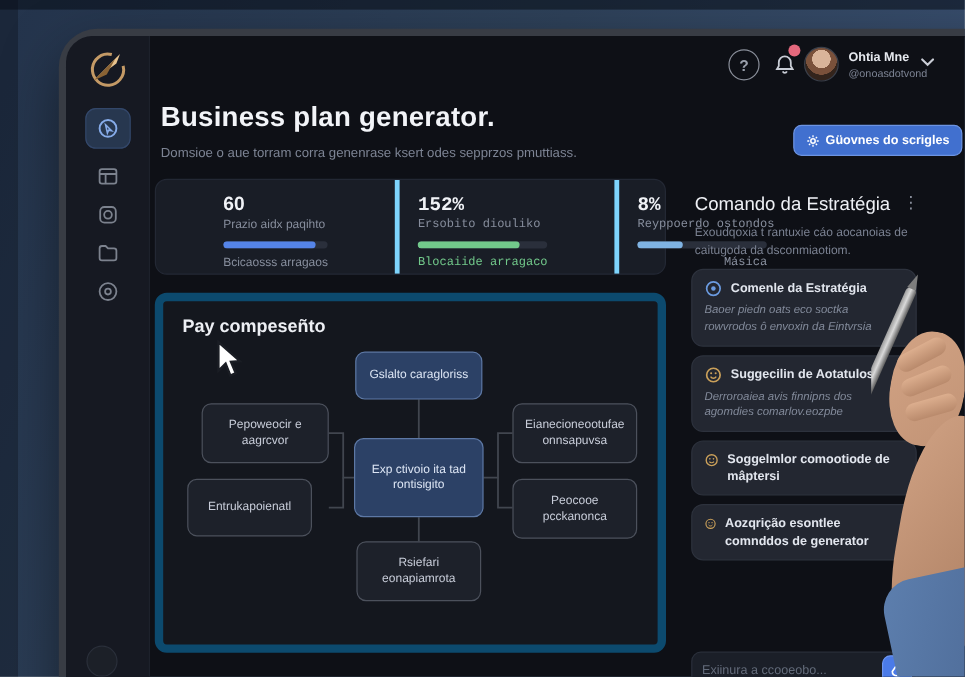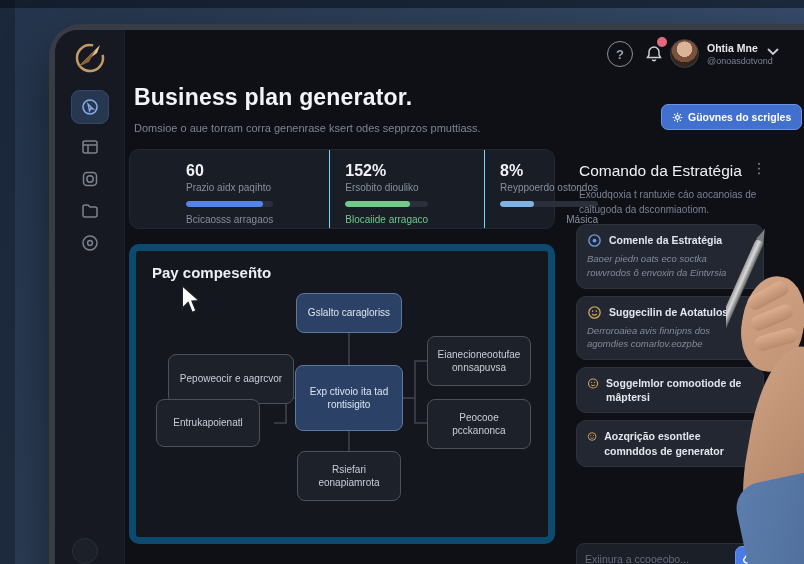--- a/index.html
+++ b/index.html
@@ -43,21 +43,21 @@
 
   
   .page-title{ position:absolute; left:79px; top:54px; font-size:23px; font-weight:bold; letter-spacing:.2px; color:#f2f4f8; }
   .page-subtitle{ position:absolute; left:79px; top:92px; font-size:11px; color:#7d8494; }
   .cta-btn{ position:absolute; left:606px; top:74px; height:26px; padding:0 10px; display:flex; align-items:center; gap:5px;
     background:#4170cf; border:1px solid #6d94e2; border-radius:7px; color:#fff; font-size:10.5px; font-weight:bold; cursor:pointer; }
 
   
   .stats-card{ position:absolute; left:74px; top:119px; width:426px; height:80px; background:#191d26; border:1px solid #232834; border-radius:10px; display:flex; }
   .stat-col{ width:142px; padding:12px 15px 10px;margin-left:41px; }
-  .stat-col + .stat-col{ border-left:1px solid #7dd3fc; }
+  .stat-col + .stat-col{ border-left:4px solid #7dd3fc;font-family:Liberation Mono, monospace; }
   .stat-value{ font-size:16px; font-weight:bold; color:#f0f2f6; }
   .stat-label{ font-size:10px; color:#878e9d; margin-top:2px; white-space:nowrap; }
   .bar-track{ margin-top:8px; height:6px; border-radius:3px; background:#2a2f3b; overflow:hidden; }
   .bar-fill{ height:100%; border-radius:3px; }
   .stat-footer{ font-size:10px; margin-top:7px; color:#878e9d; white-space:nowrap; }
   .stat-footer.right{ text-align:right; }
 
   
   .flow-panel{ position:absolute; left:74px; top:214px; width:426px; height:300px; background:#14171e; border:7px solid #0c4a6e; border-radius:10px; }
   .flow-title{ position:absolute; left:16px; top:13px; font-size:15px; font-weight:bold; color:#edeff4; }
@@ -214,21 +214,21 @@
           <path d="M213 180 V200"></path>
           <path d="M138 110 H150 V147 H159"></path>
           <path d="M138 172 H150 V147"></path>
           <path d="M267 147 H279 V110 H291"></path>
           <path d="M279 147 V172 H291"></path>
         </g>
       </svg>
       <div class="node blue" style="left:160px;top:42px;width:106px;height:40px">
           <span>Gslalto caragloriss</span>
         </div>
-      <div class="node dark" style="left:32px;top:103px;width:126px;height:50px">
+      <div class="node dark" style="left:32px;top:85px;width:106px;height:50px">
           <span>Pepoweocir e aagrcvor</span>
         </div>
       <div class="node dark" style="left:20px;top:148px;width:104px;height:48px">
           <span>Entrukapoienatl</span>
         </div>
       <div class="node blue" style="left:159px;top:114px;width:108px;height:66px">
           <span>Exp ctivoio ita tad rontisigito</span>
         </div>
       <div class="node dark" style="left:291px;top:85px;width:104px;height:50px">
           <span>Eianecioneootufae onnsapuvsa</span>

